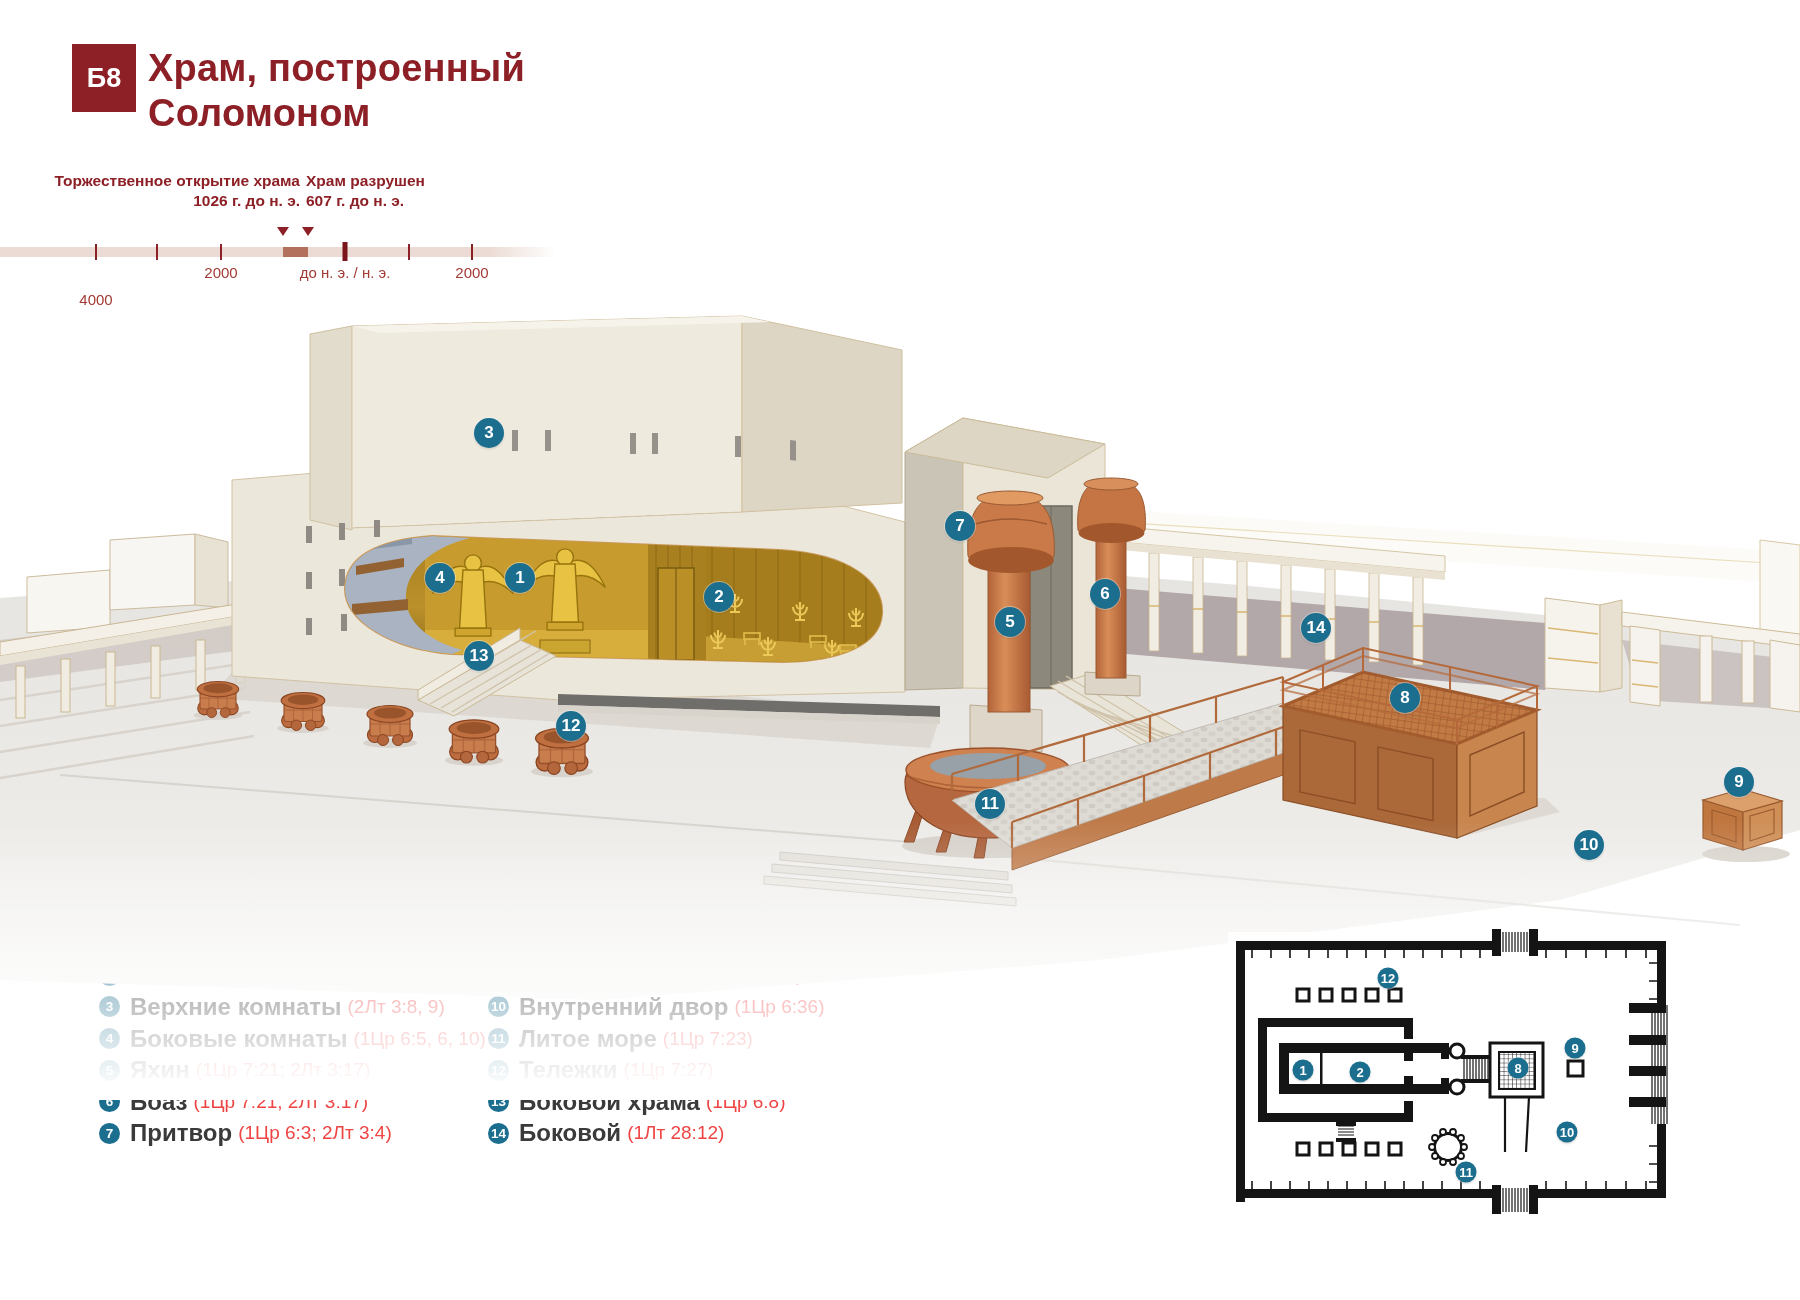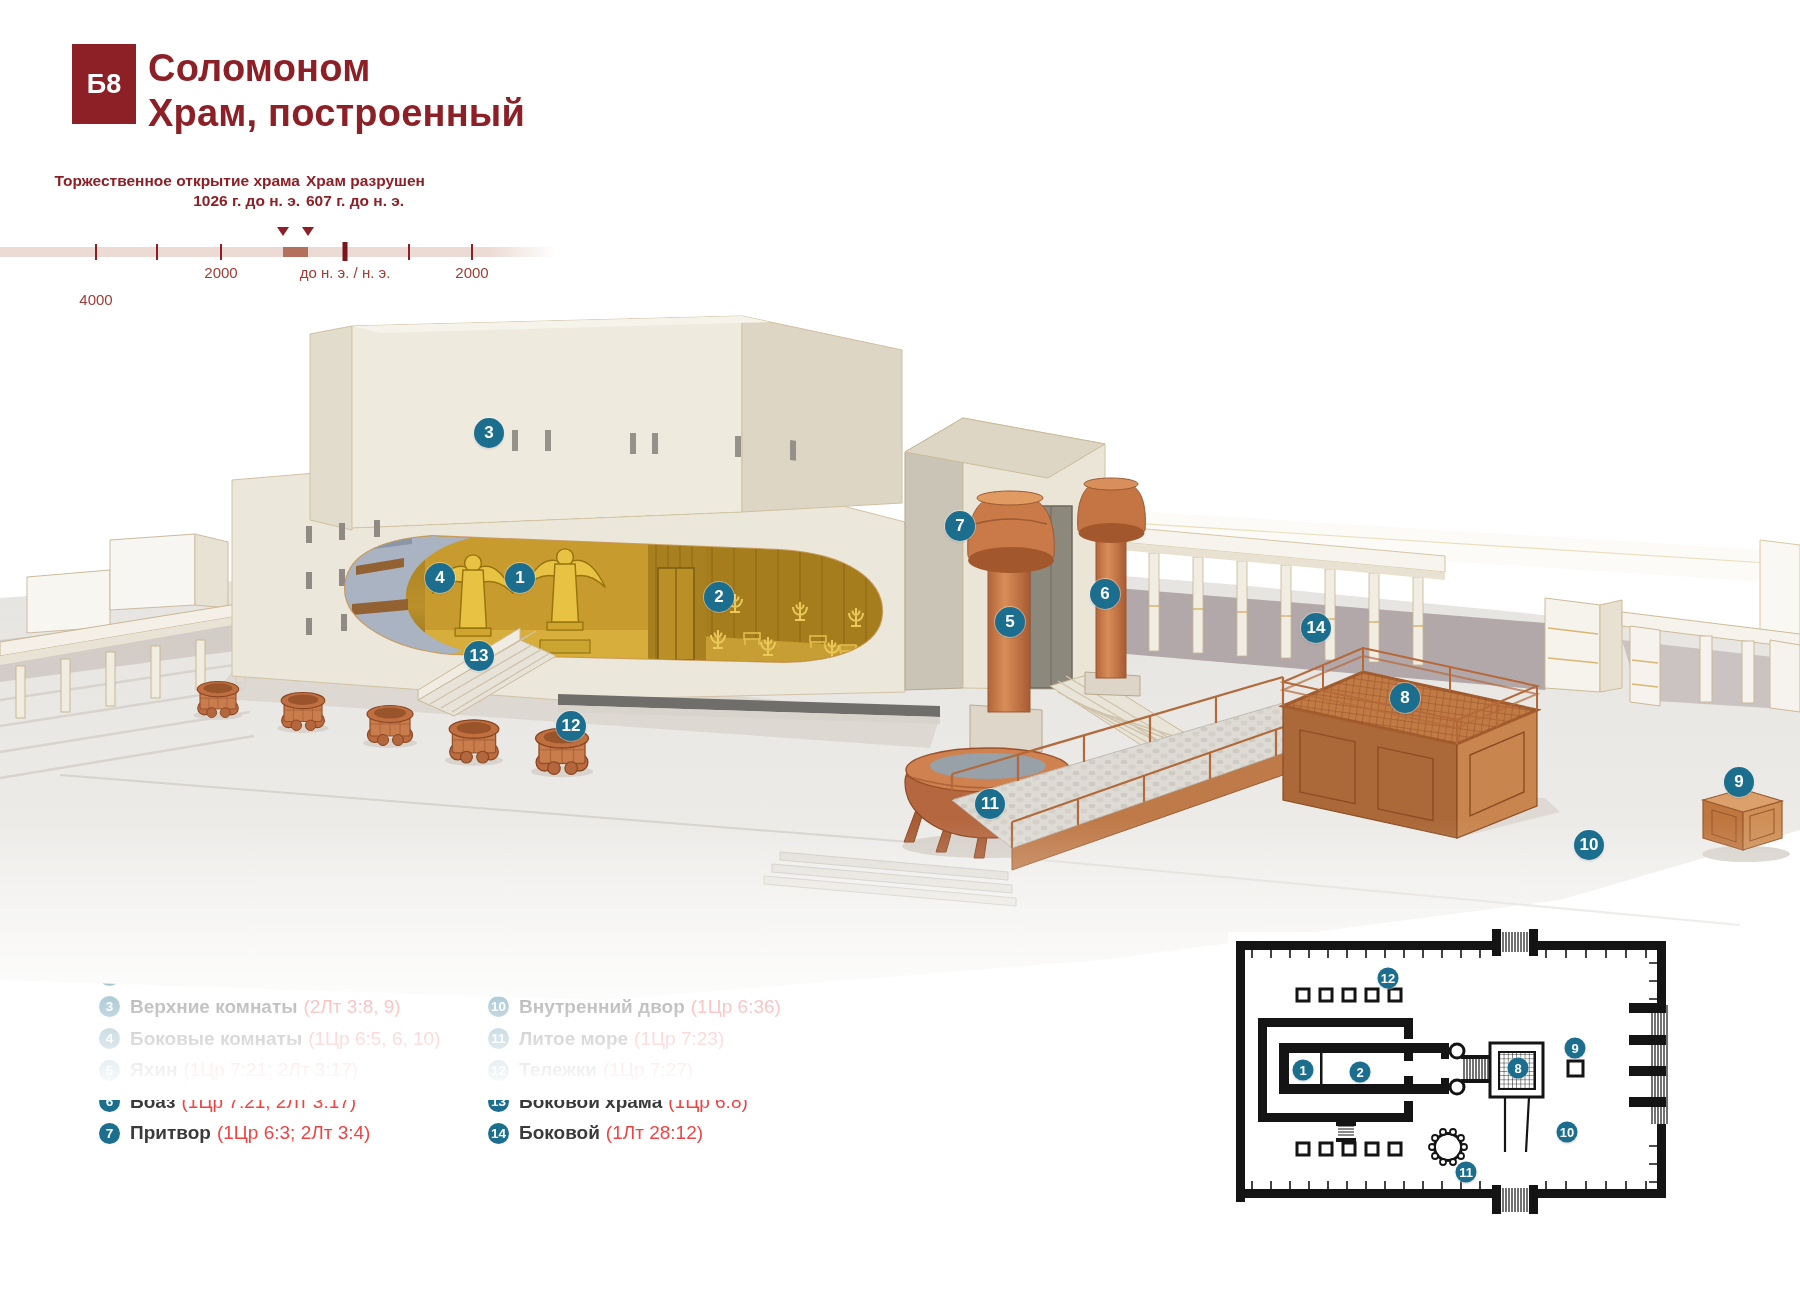--- a/index.html
+++ b/index.html
@@ -1,21 +1,21 @@
 <!DOCTYPE html>
 <html><head>
 <meta charset="utf-8">
 <style>
   html,body{margin:0;padding:0;}
   body{
     width:1800px;height:1300px;position:relative;overflow:hidden;
     background:#ffffff;font-family:"Liberation Sans","DejaVu Sans",sans-serif;
   }
   
-  .hdr-badge{position:absolute;left:72px;top:44px;width:64px;height:80px;
+  .hdr-badge{position:absolute;left:72px;top:44px;width:64px;height:68px;
     background:#8d2026;color:#fff;font-size:27px;font-weight:600;
     display:flex;align-items:center;justify-content:center;}
   .hdr-title{position:absolute;left:148px;top:46px;color:#8d2026;
     font-size:38px;line-height:45px;font-weight:600;letter-spacing:.2px;}
   
   .tl-event{position:absolute;top:171px;color:#8d2026;font-size:15.5px;line-height:20px;white-space:nowrap;}
   .tl-event .nm{font-weight:700;}
   .tl-event .dt{font-weight:700;}
   .tl-tri{position:absolute;top:227px;width:0;height:0;transform:translateX(-50%);
     border-left:6px solid transparent;border-right:6px solid transparent;border-top:9px solid #8d2026;}
@@ -24,21 +24,21 @@
   .tl-seg{position:absolute;top:247px;height:10px;background:#b3705c;}
   .tl-tick{position:absolute;top:244px;width:2px;height:16px;background:#8d2026;transform:translateX(-50%);}
   .tl-tick.major{top:242px;width:5px;height:19px;background:#7c141b;}
   .tl-lab{position:absolute;top:264px;transform:translateX(-50%);color:#a23b34;font-size:15px;white-space:nowrap;}
   
   .legend-title{position:absolute;left:100px;top:868px;color:#a0252e;font-size:27px;font-weight:600;}
   .legend-col{position:absolute;top:928px;display:flex;flex-direction:column;}
   .leg-row{display:flex;align-items:center;height:31.6px;}
   .leg-badge{flex:0 0 auto;width:21px;height:21px;border-radius:50%;background:#1b6e8e;color:#fff;
     font-size:13.5px;font-weight:700;display:flex;align-items:center;justify-content:center;margin-right:10px;}
-  .leg-name{font-weight:700;color:#3a3a3a;font-size:19px;white-space:nowrap;}
+  .leg-name{font-weight:700;color:#3a3a3a;font-size:24px;white-space:nowrap;}
   .leg-ref{font-weight:400;color:#ef4444;font-size:19px;margin-left:6px;white-space:nowrap;}
   
   #marker-layer{position:absolute;inset:0;z-index:5;pointer-events:none;}
   .mk{position:absolute;border-radius:50%;background:#1b6e8e;color:#fff;font-weight:700;
     display:flex;align-items:center;justify-content:center;transform:translate(-50%,-50%);
     box-shadow:0 0 0 1px rgba(255,255,255,.4),0 1px 2px rgba(0,0,0,.25);}
   .mk-lg{width:30px;height:30px;font-size:17px;}
   .mk-sm{width:21px;height:21px;font-size:13px;}
   .scene-svg{position:absolute;inset:0;z-index:1;}
 </style>
@@ -455,22 +455,22 @@
     <rect x="1490" y="1043" width="53" height="54" fill="#fff" stroke="#141414" stroke-width="3"></rect>
     <rect x="1499" y="1052" width="36" height="37" fill="url(#plangrid)" stroke="#141414" stroke-width="2"></rect>
     <path d="M1505,1097 V1152 M1529,1097 L1526,1152" stroke="#141414" stroke-width="2.2" fill="none"></path>
 
     <rect x="1568" y="1061" width="15" height="15" fill="#fff" stroke="#141414" stroke-width="3"></rect>
   </g>
 </svg>
 
 <div class="hdr-badge">Б8</div>
 <div class="hdr-title">
+  <div>Храм, построенный</div>
   <div>Соломоном</div>
-  <div>Храм, построенный</div>
 </div>
 
 <div>
   <div class="tl-bar"></div>
   <div class="tl-seg" id="tl-seg" style="left: 283px; width: 25px;"></div>
   <div id="tl-dynamic">
       <div class="tl-tick" style="left: 96px;"></div>
       <div class="tl-lab" style="left: 96px; margin-top: 27px;">4000</div>
       <div class="tl-tick" style="left: 157px;"></div>
       <div class="tl-tick" style="left: 221px;"></div>

